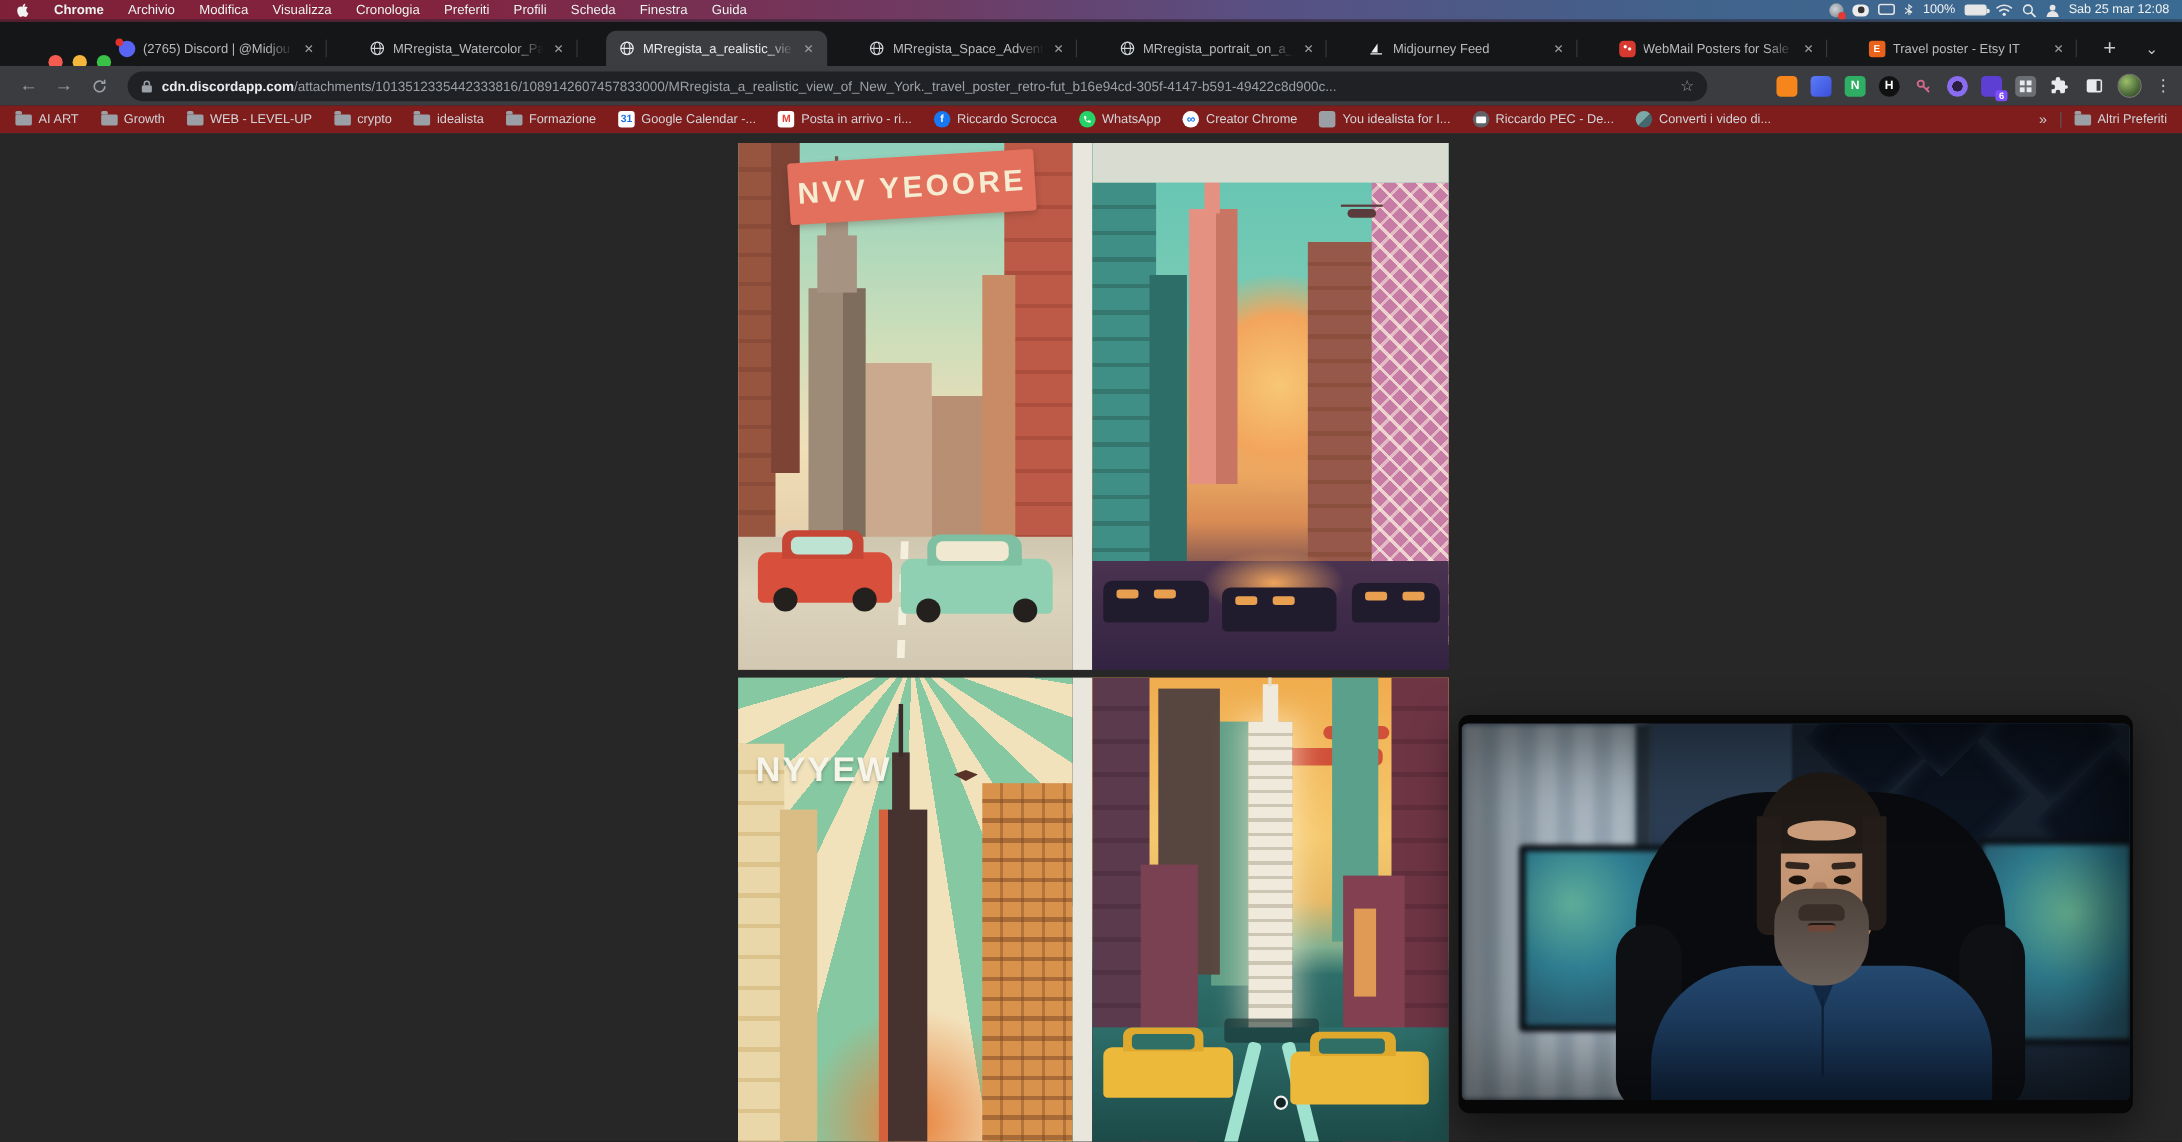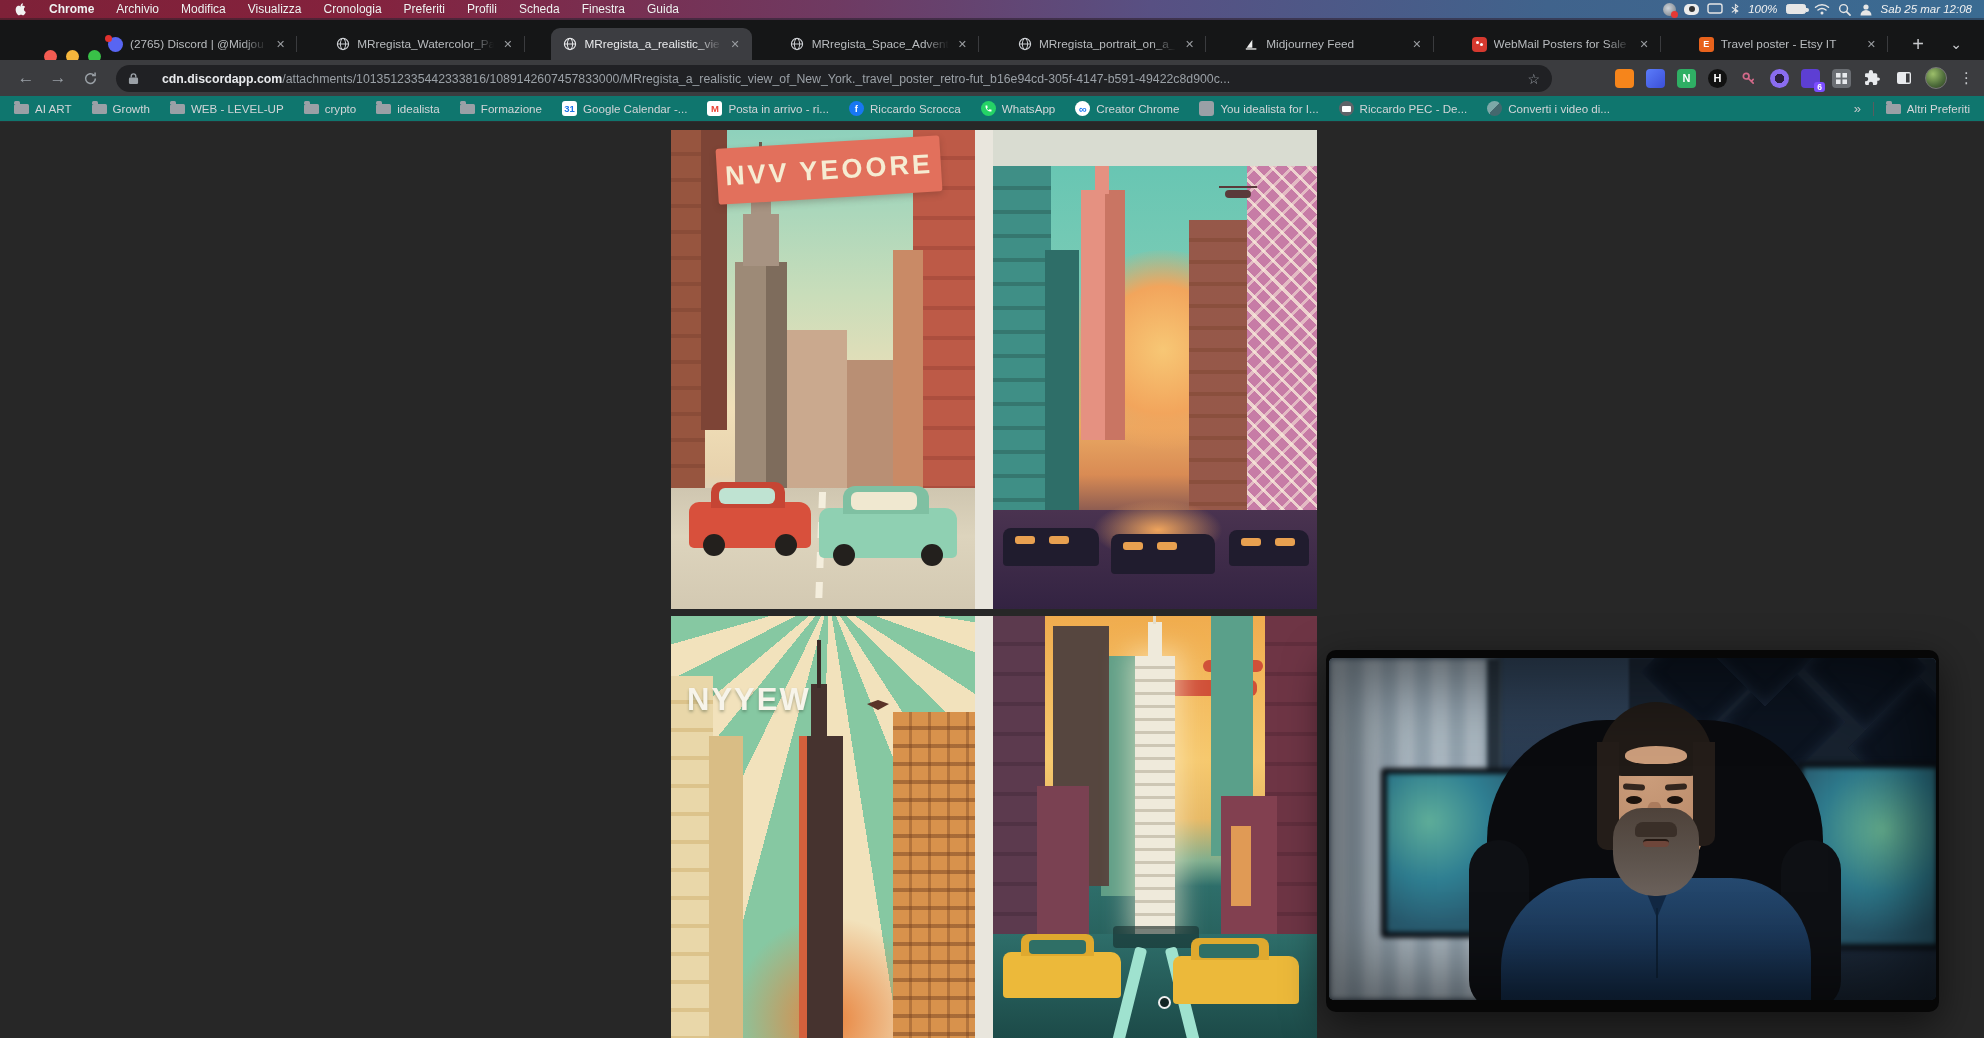--- a/index.html
+++ b/index.html
@@ -7,21 +7,21 @@
   body { font-family:"Liberation Sans","DejaVu Sans",sans-serif; position:relative; }
   #screen { position:absolute; inset:0; background:#272727; }
 
   
   #menubar { position:absolute; left:0; top:0; width:1984px; height:18px;
     background:linear-gradient(90deg,#7e2138 0%,#84223d 18%,#6f3a62 42%,#585083 58%,#40638c 78%,#3a6b92 100%);
     display:flex; align-items:center; color:#f2f2f2; font-size:12px; }
   .mb-left { display:flex; align-items:center; gap:22px; padding-left:14px; }
   .mb-item { white-space:nowrap; text-shadow:0 0 1px rgba(0,0,0,.2); }
   .mb-item.bold { font-weight:bold; }
-  .mb-right { margin-left:auto; display:flex; align-items:center; gap:8px; padding-right:12px; font-size:11.5px;font-style:italic; }
+  .mb-right { margin-left:auto; display:flex; align-items:center; gap:8px; padding-right:12px; font-size:11.5px; }
   .mb-ic { display:inline-flex; align-items:center; justify-content:center; height:14px; }
   .swirlic { width:13px; height:13px; border-radius:50%; background:radial-gradient(circle at 40% 40%,#cfd4da,#6e7780); position:relative; }
   .swirlic::after { content:""; position:absolute; right:-2px; bottom:-2px; width:7px; height:7px; border-radius:50%; background:#e53935; }
   .recic { width:15px; height:11px; border-radius:5px; background:#ececec; position:relative; }
   .recic::after { content:""; position:absolute; left:4.5px; top:2.5px; width:6px; height:6px; border-radius:50%; background:#333; }
   .battery-body { width:20px; height:10px; border:1px solid #e6e6e6; border-radius:2.5px; position:relative; background:#e6e6e6; }
   .battery-body::after { content:""; position:absolute; right:-4px; top:2.5px; width:2.5px; height:4px; background:#e6e6e6; border-radius:0 2px 2px 0; }
 
   
   #tabstrip { position:absolute; left:0; top:18px; width:1984px; height:42px; background:#151617; }
@@ -47,36 +47,36 @@
   .fav-etsy { background:#e8621c; border-radius:3px; color:#fff; }
   .newtab { position:absolute; right:52px; top:12px; width:28px; height:28px; color:#c7c9cc; font-size:20px;
     display:flex; align-items:center; justify-content:center; }
   .tab-chevron { position:absolute; right:14px; top:12px; width:28px; height:28px; color:#c7c9cc; font-size:14px;
     display:flex; align-items:center; justify-content:center; }
 
   
   #toolbar { position:absolute; left:0; top:60px; width:1984px; height:36px; background:#3b3c3f; display:flex; align-items:center; }
   .nav-btn { color:#9aa0a6; font-size:17px; width:32px; text-align:center; }
   #omnibox { position:absolute; left:116px; top:5px; width:1436px; height:27px; border-radius:14px; background:#202124;
-    display:flex; align-items:center; padding:0 12px; gap:23px; }
+    display:flex; align-items:center; padding:0 12px; gap:8px; }
   .url-text { font-size:12.3px; white-space:nowrap; overflow:hidden; flex:1;
     -webkit-mask-image:linear-gradient(90deg,#000 92%,transparent); mask-image:linear-gradient(90deg,#000 92%,transparent); }
   .url-domain { color:#e8eaed; font-weight:bold; }
   .url-path { color:#9aa0a6; }
   .omni-star { color:#9aa0a6; font-size:14px; }
   #ext-row { position:absolute; right:10px; top:4px; height:28px; display:flex; align-items:center; gap:12px; }
   .ext { width:19px; height:19px; border-radius:4px; display:inline-flex; align-items:center; justify-content:center;
     font-size:11px; font-weight:bold; color:#fff; position:relative; }
   .ext-badge { position:absolute; right:-5px; bottom:-4px; background:#7c4dff; color:#fff; font-size:8.5px; font-weight:bold;
     padding:0 3px; border-radius:3px; line-height:10px; }
   .avatar { width:22px; height:22px; border-radius:50%; background:radial-gradient(circle at 35% 30%,#9cbf6a,#4d6b3a 60%,#2d3a22); border:1.5px solid #777; }
   .dots { color:#c7c9cc; font-size:15px; letter-spacing:0; }
 
   
-  #bookmarks { position:absolute; left:0; top:96px; width:1984px; height:26px; background:#0f766e;
+  #bookmarks { position:absolute; left:0; top:96px; width:1984px; height:26px; background:#7f1d1d;
     display:flex; align-items:center; gap:20px; padding:0 14px; border-bottom:1px solid #2c2d30; }
   .bm { display:flex; align-items:center; gap:6px; color:#d3d5d8; font-size:11.6px; white-space:nowrap; }
   .fold { width:15px; height:10px; background:#9aa0a6; border-radius:1.5px; position:relative; flex:0 0 15px; }
   .fold::before { content:""; position:absolute; top:-3px; left:0; width:6px; height:3px; background:#9aa0a6; border-radius:1.5px 1.5px 0 0; }
   .bm-ic { width:15px; height:15px; border-radius:3px; display:inline-flex; align-items:center; justify-content:center;
     font-size:9.5px; font-weight:bold; flex:0 0 15px; }
   .ic-gcal { background:#fff; color:#1a73e8; }
   .ic-gmail { background:#fff; color:#ea4335; }
   .ic-fb { background:#1877f2; border-radius:50%; color:#fff; }
   .ic-wa { background:#25d366; border-radius:50%; }

